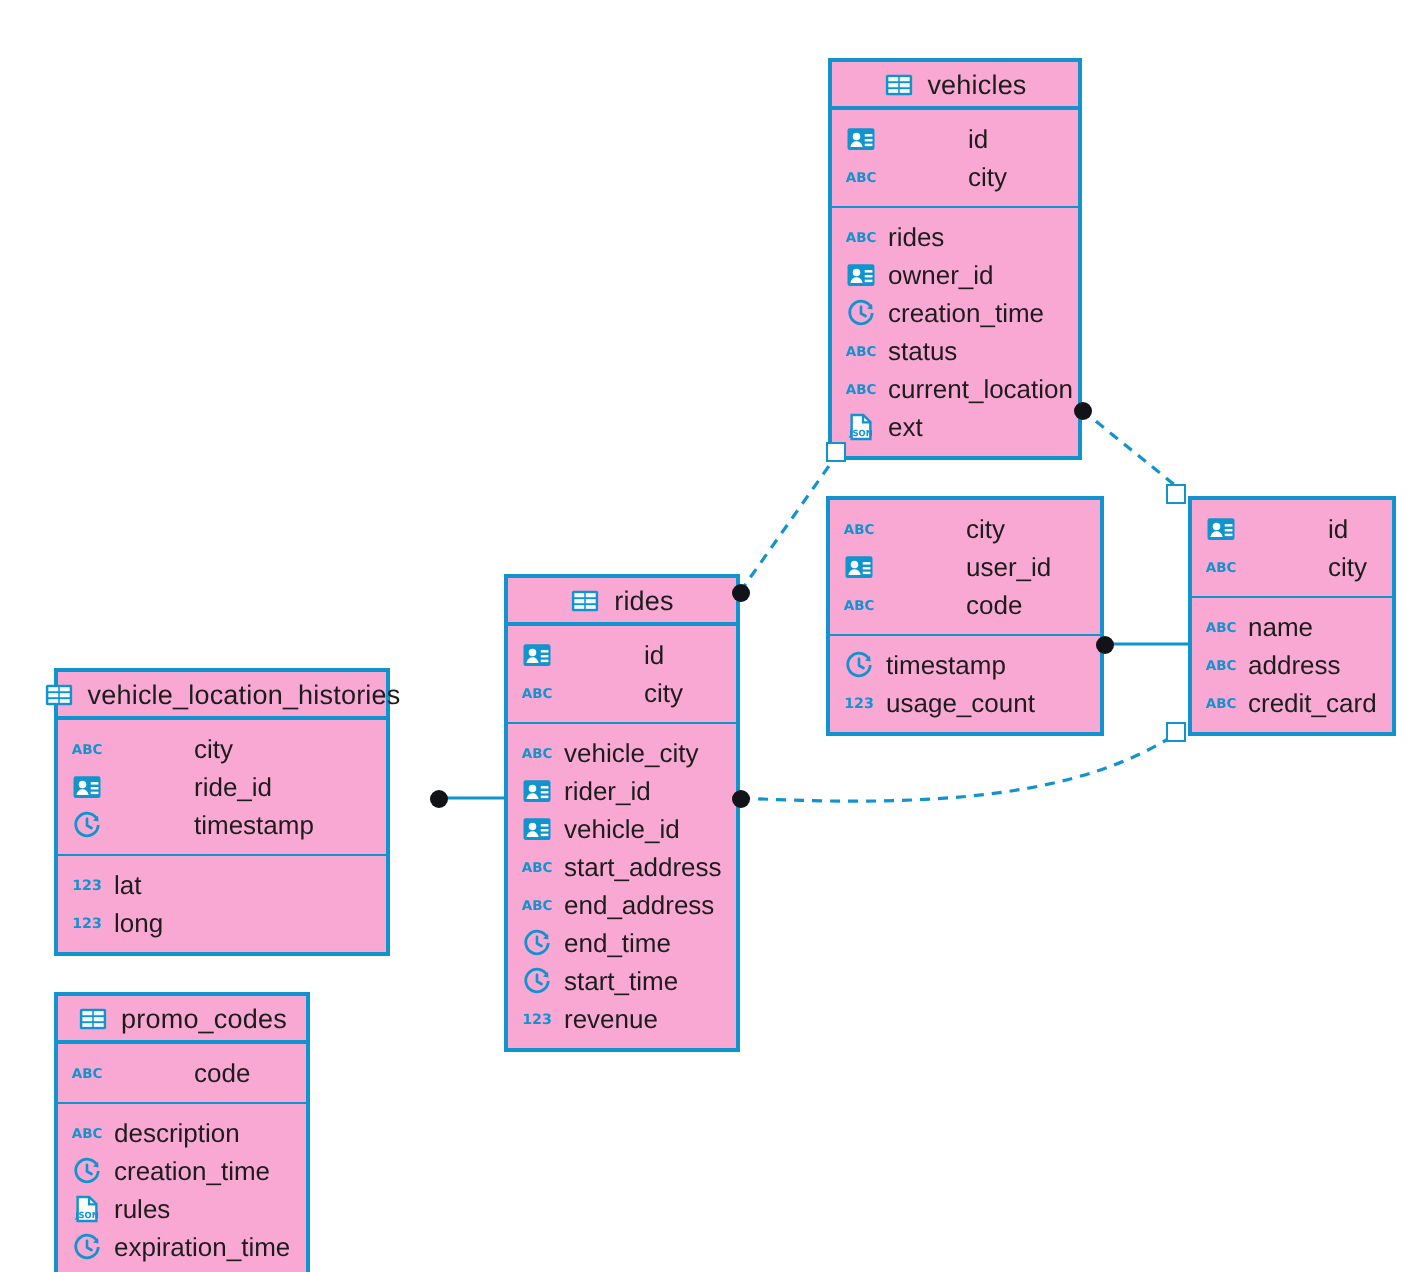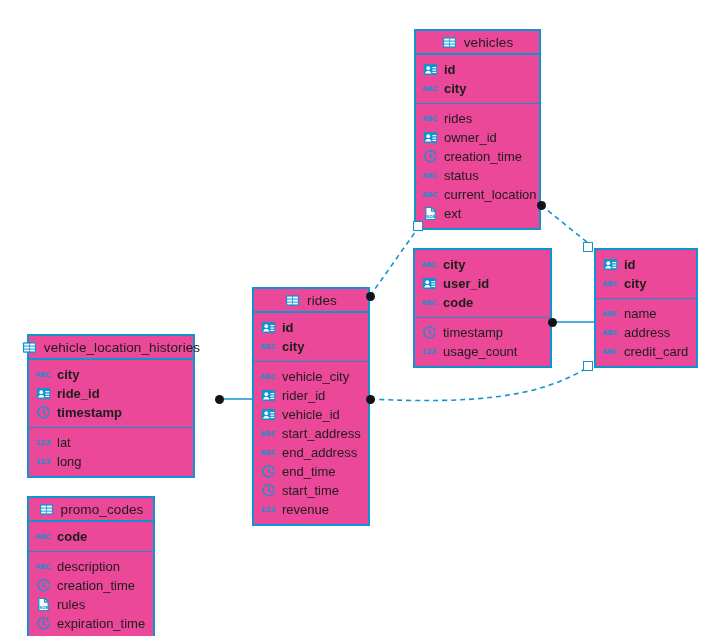--- a/index.html
+++ b/index.html
@@ -23,21 +23,21 @@
     left: 0;
     top: 0;
     width: 705px;
     height: 636px;
     pointer-events: none;
   }
 
   .entity {
     position: absolute;
     box-sizing: border-box;
-    background: #ec4899;
+    background: #f9a8d4;
     border: 2px solid #1193ce;
     z-index: 5;
   }
   .entity-title {
     display: flex;
     align-items: center;
     justify-content: center;
     gap: 7px;
     height: 24px;
     border-bottom: 2px solid #1193ce;
@@ -63,21 +63,22 @@
     height: 19px;
     padding: 0 8px 0 7px;
     box-sizing: border-box;
     white-space: nowrap;
   }
   .field .fname {
     font-size: 13px;
     color: #1c1c1c;
   }
   .field.key .fname {
-    font-weight: bold;
+    font-weight: normal;
+    margin-left: 40px;
   }
 
   
   .ic {
     width: 15px;
     height: 15px;
     flex: 0 0 15px;
     display: inline-block;
     position: relative;
   }

